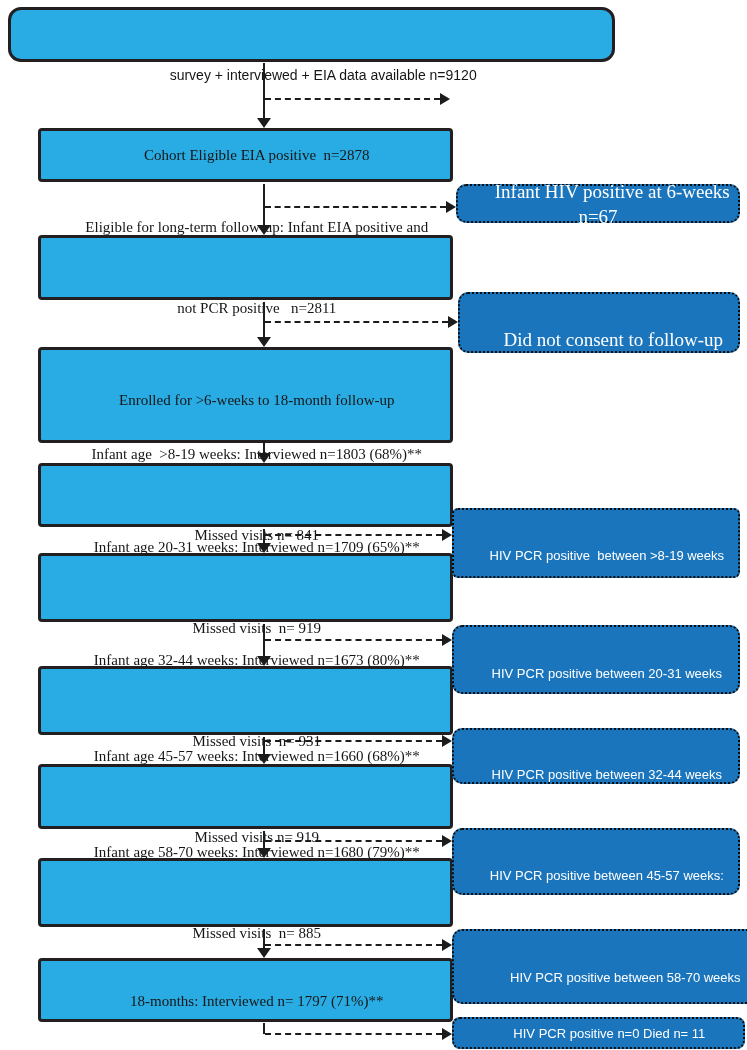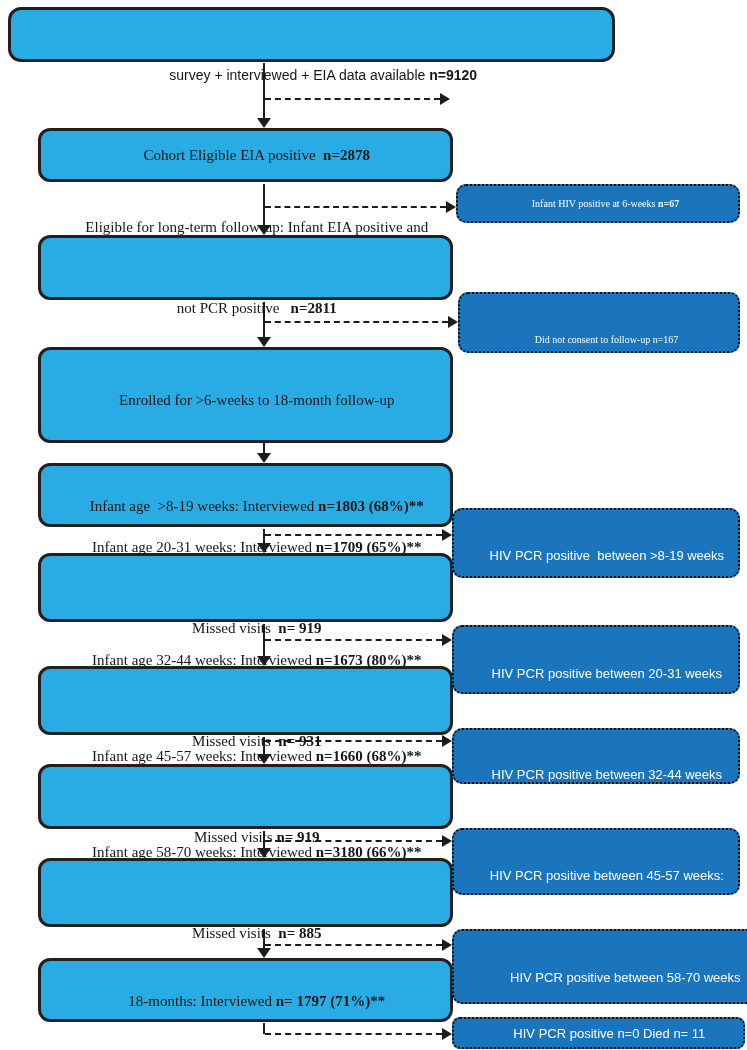--- a/index.html
+++ b/index.html
@@ -3,52 +3,52 @@
 <meta charset="utf-8">
 <style>
   html,body { margin:0; padding:0; background:#ffffff; }
   .canvas {
     position:relative; width:747px; height:1050px; background:#ffffff;
     font-family:"Liberation Sans", sans-serif; overflow:hidden;
   }
   
   .lbox {
     position:absolute; background:#29ACE3; border:3px solid #231F20;
-    border-radius:12px; color:#161616; box-sizing:border-box;
+    border-radius:4px; color:#161616; box-sizing:border-box;
     display:flex; flex-direction:column; justify-content:center;
     align-items:center; text-align:center;
   }
   .lbox.top-align { justify-content:flex-start; }
   .sans { font-family:"Liberation Sans", sans-serif; font-size:14px; }
   .serif { font-family:"Liberation Serif", serif; font-size:15px; }
   .line { line-height:27px; white-space:pre-wrap; }
   
   .rbox {
     position:absolute; background:#1B75BC; border:2px dotted #0c0c0c;
     border-radius:10px; color:#ffffff; box-sizing:border-box;
     display:flex; flex-direction:column; justify-content:center;
     align-items:center; text-align:center;
   }
   .rbox.top-align { justify-content:flex-start; }
   .rbox .line { line-height:25px; font-size:13px; }
-  .rbox.serif .line { font-size:10px; }
+  .rbox.serif .line { font-size:19px; }
   
   .vline { position:absolute; left:263px; width:2px; background:#1c1c1c; }
   .ah-down {
     position:absolute; left:257px; width:0; height:0;
     border-left:7px solid transparent; border-right:7px solid transparent;
     border-top:10px solid #1c1c1c;
   }
   .dline { position:absolute; left:265px; height:0; border-top:2px dashed #1c1c1c; }
   .ah-right {
     position:absolute; width:0; height:0;
     border-top:6px solid transparent; border-bottom:6px solid transparent;
     border-left:10px solid #1c1c1c;
   }
-  b { font-weight:bold; }
+  b { font-weight:normal; }
 </style>
 </head>
 <body>
 
 <div class="canvas">
 
   <div class="lbox sans" style="left:8px; top:7px; width:607px; height:55px; border-radius:13px;">
     <div class="line">
       <span>6-week-old infant enrolled in SA PMTCT Evaluation six-week cross -sectional</span>
     </div>
@@ -74,21 +74,21 @@
 
   <div class="lbox serif top-align" style="left:38px; top:347px; width:415px; height:96px; padding-top:10px;">
     <div class="line">
       <span>Enrolled for &gt;6-weeks to 18-month follow-up</span>
     </div>
     <div class="line">
       <b>n=2644</b><span> (94% of eligible)</span>
     </div>
   </div>
 
-  <div class="lbox serif" style="left:38px; top:463px; width:415px; height:64px;justify-content:space-between;">
+  <div class="lbox serif" style="left:38px; top:463px; width:415px; height:64px;">
     <div class="line">
       <span>Infant age  &gt;8-19 weeks: Interviewed </span><b>n=1803 (68%)**</b>
     </div>
     <div class="line">
       <span>Missed visits </span><b>n= 841</b>
     </div>
   </div>
 
   <div class="lbox serif" style="left:38px; top:553px; width:415px; height:69px;">
     <div class="line">
@@ -112,21 +112,21 @@
     <div class="line">
       <span>Infant age 45-57 weeks: Interviewed </span><b>n=1660 (68%)**</b>
     </div>
     <div class="line">
       <span>Missed visits </span><b>n= 919</b>
     </div>
   </div>
 
   <div class="lbox serif" style="left:38px; top:858px; width:415px; height:69px;">
     <div class="line">
-      <span>Infant age 58-70 weeks: Interviewed </span><b>n=3180 (66%)**</b>
+      <span>Infant age 58-70 weeks: Interviewed </span><b>n=1680 (79%)**</b>
     </div>
     <div class="line">
       <span>Missed visits  </span><b>n= 885</b>
     </div>
   </div>
 
   <div class="lbox serif" style="left:38px; top:958px; width:415px; height:64px;justify-content:space-between;">
     <div class="line">
       <span>18-months: Interviewed </span><b>n= 1797 (71%)**</b>
     </div>
@@ -141,21 +141,21 @@
       <span>Infant HIV positive at 6-weeks </span><b>n=67</b>
     </div>
   </div>
 
   <div class="rbox serif top-align" style="left:458px; top:292px; width:282px; height:61px; padding-top:8px;">
     <div class="line">
       <span>Did not consent to follow-up n=167</span>
     </div>
   </div>
 
-  <div class="rbox top-align" style="left:452px; top:508px; width:288px; height:70px; padding-top:8px;">
+  <div class="rbox top-align" style="left:452px; top:508px; width:288px; height:70px; padding-top:8px;border-radius:6px;">
     <div class="line">
       <span>HIV PCR positive  between &gt;8-19 weeks</span>
     </div>
     <div class="line">
       <span>n=  18   Infant died n= 2</span>
     </div>
   </div>
 
   <div class="rbox top-align" style="left:452px; top:625px; width:288px; height:69px; padding-top:9px;text-align:center;">
     <div class="line">

